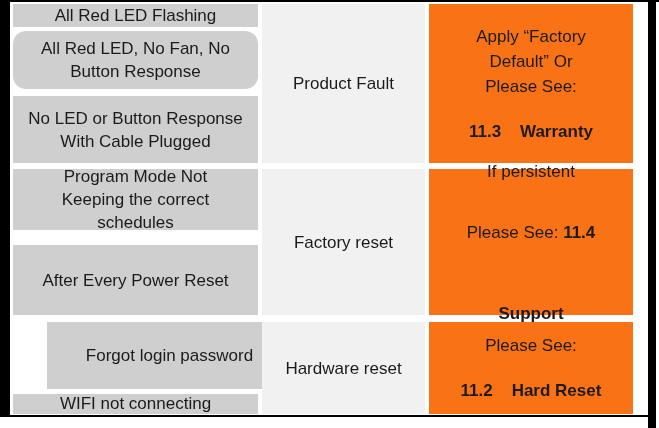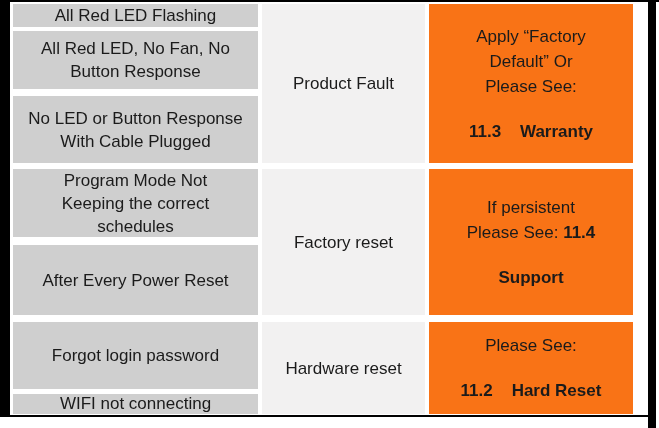--- a/index.html
+++ b/index.html
@@ -23,30 +23,30 @@
     justify-content:center;align-items:center;
     text-align:center;
     font-size:17px;line-height:23px;
   }
   .col-symptom{left:13px;width:245px;background:#cfcfcf;}
   .col-category{left:262px;width:163px;background:#f2f1f1;}
   .col-action{left:429px;width:204px;background:#f97316;line-height:25px;}
 
   
   .r1{top:4px;height:23px;line-height:20px;}
-  .r2{top:31px;height:58px;}
+  .r2{top:31px;height:58px;border-radius:13px;}
   .r3{top:96px;height:67px;}
-  .r4{top:169px;height:68px;}
+  .r4{top:169px;height:61px;}
   .r5{top:245px;height:70px;}
-  .r6{top:322px;height:67px;}
+  .r6{top:322px;height:67px;margin-left:34px;}
   .r7{top:394px;height:20px;line-height:18px;}
 
   
   .g1{top:4px;height:159px;}
-  .g2{top:169px;height:146px;}
+  .g2{top:169px;height:146px;gap:36px;}
   .g3{top:322px;height:92px;}
 
   .bold{font-weight:bold;margin-top:20px;}
   .line{white-space:nowrap;}
 </style>
 </head>
 <body>
 
 <div class="page">
 

